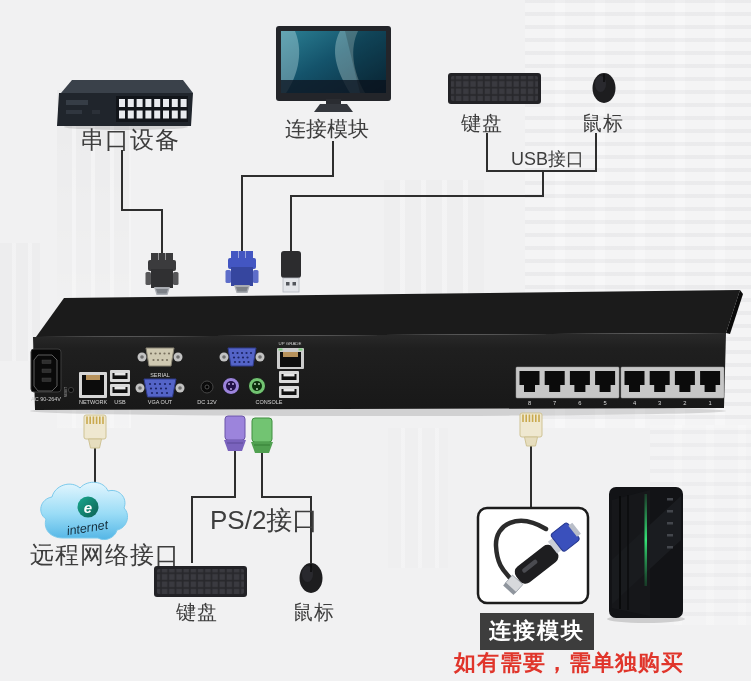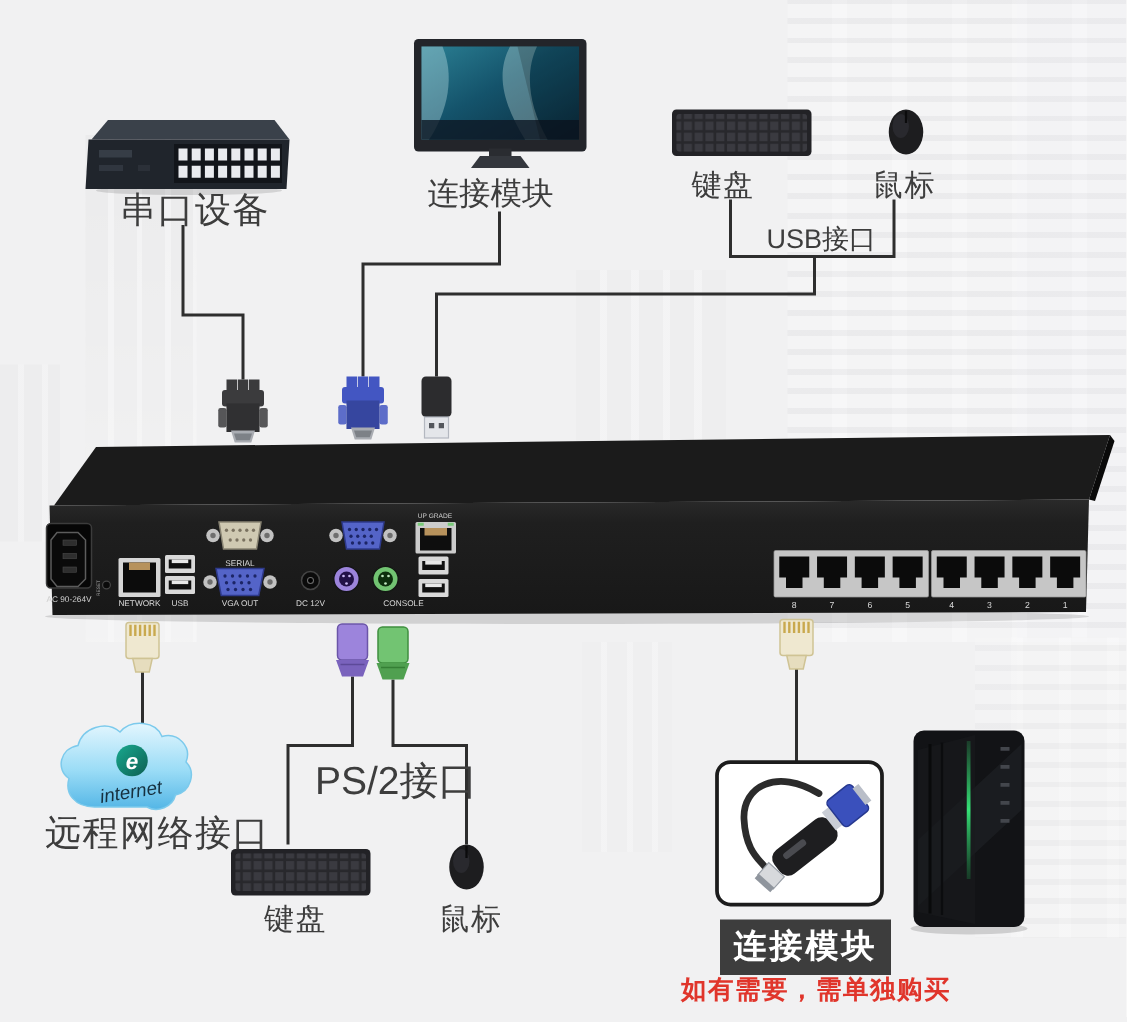--- a/index.html
+++ b/index.html
@@ -18,21 +18,21 @@
   .lbl-serial-device{left:80px;top:124px;font-size:24px;letter-spacing:1px}
   .lbl-monitor{left:285px;top:115px;font-size:21px}
   .lbl-kb-top{left:461px;top:110px;font-size:20px;letter-spacing:1px}
   .lbl-ms-top{left:582px;top:110px;font-size:20px;letter-spacing:1px}
   .lbl-usb{left:511px;top:147px;font-size:18px}
   .lbl-remote{left:30px;top:539px;font-size:24px;letter-spacing:1px}
   .lbl-ps2{left:210px;top:503px;font-size:26px}
   .lbl-kb-bot{left:176px;top:599px;font-size:20px;letter-spacing:1px}
   .lbl-ms-bot{left:293px;top:599px;font-size:20px;letter-spacing:1px}
   .module-badge{position:absolute;left:480px;top:613px;background:#3d3d3d;color:#fff;font-size:22px;font-weight:bold;letter-spacing:2px;padding:3px 9px 4px 9px}
-  .purchase-note{position:absolute;left:454px;top:648px;color:#e0352b;font-size:17px;font-weight:bold;letter-spacing:1px}
+  .purchase-note{position:absolute;left:454px;top:648px;color:#e0352b;font-size:22px;font-weight:bold;letter-spacing:1px}
 </style>
 </head>
 <body>
 
 <div class="canvas">
 
   <div class="rack rack-a"></div>
   <div class="rack rack-b"></div>
   <div class="rack rack-c"></div>
   <div class="rack rack-d"></div>

